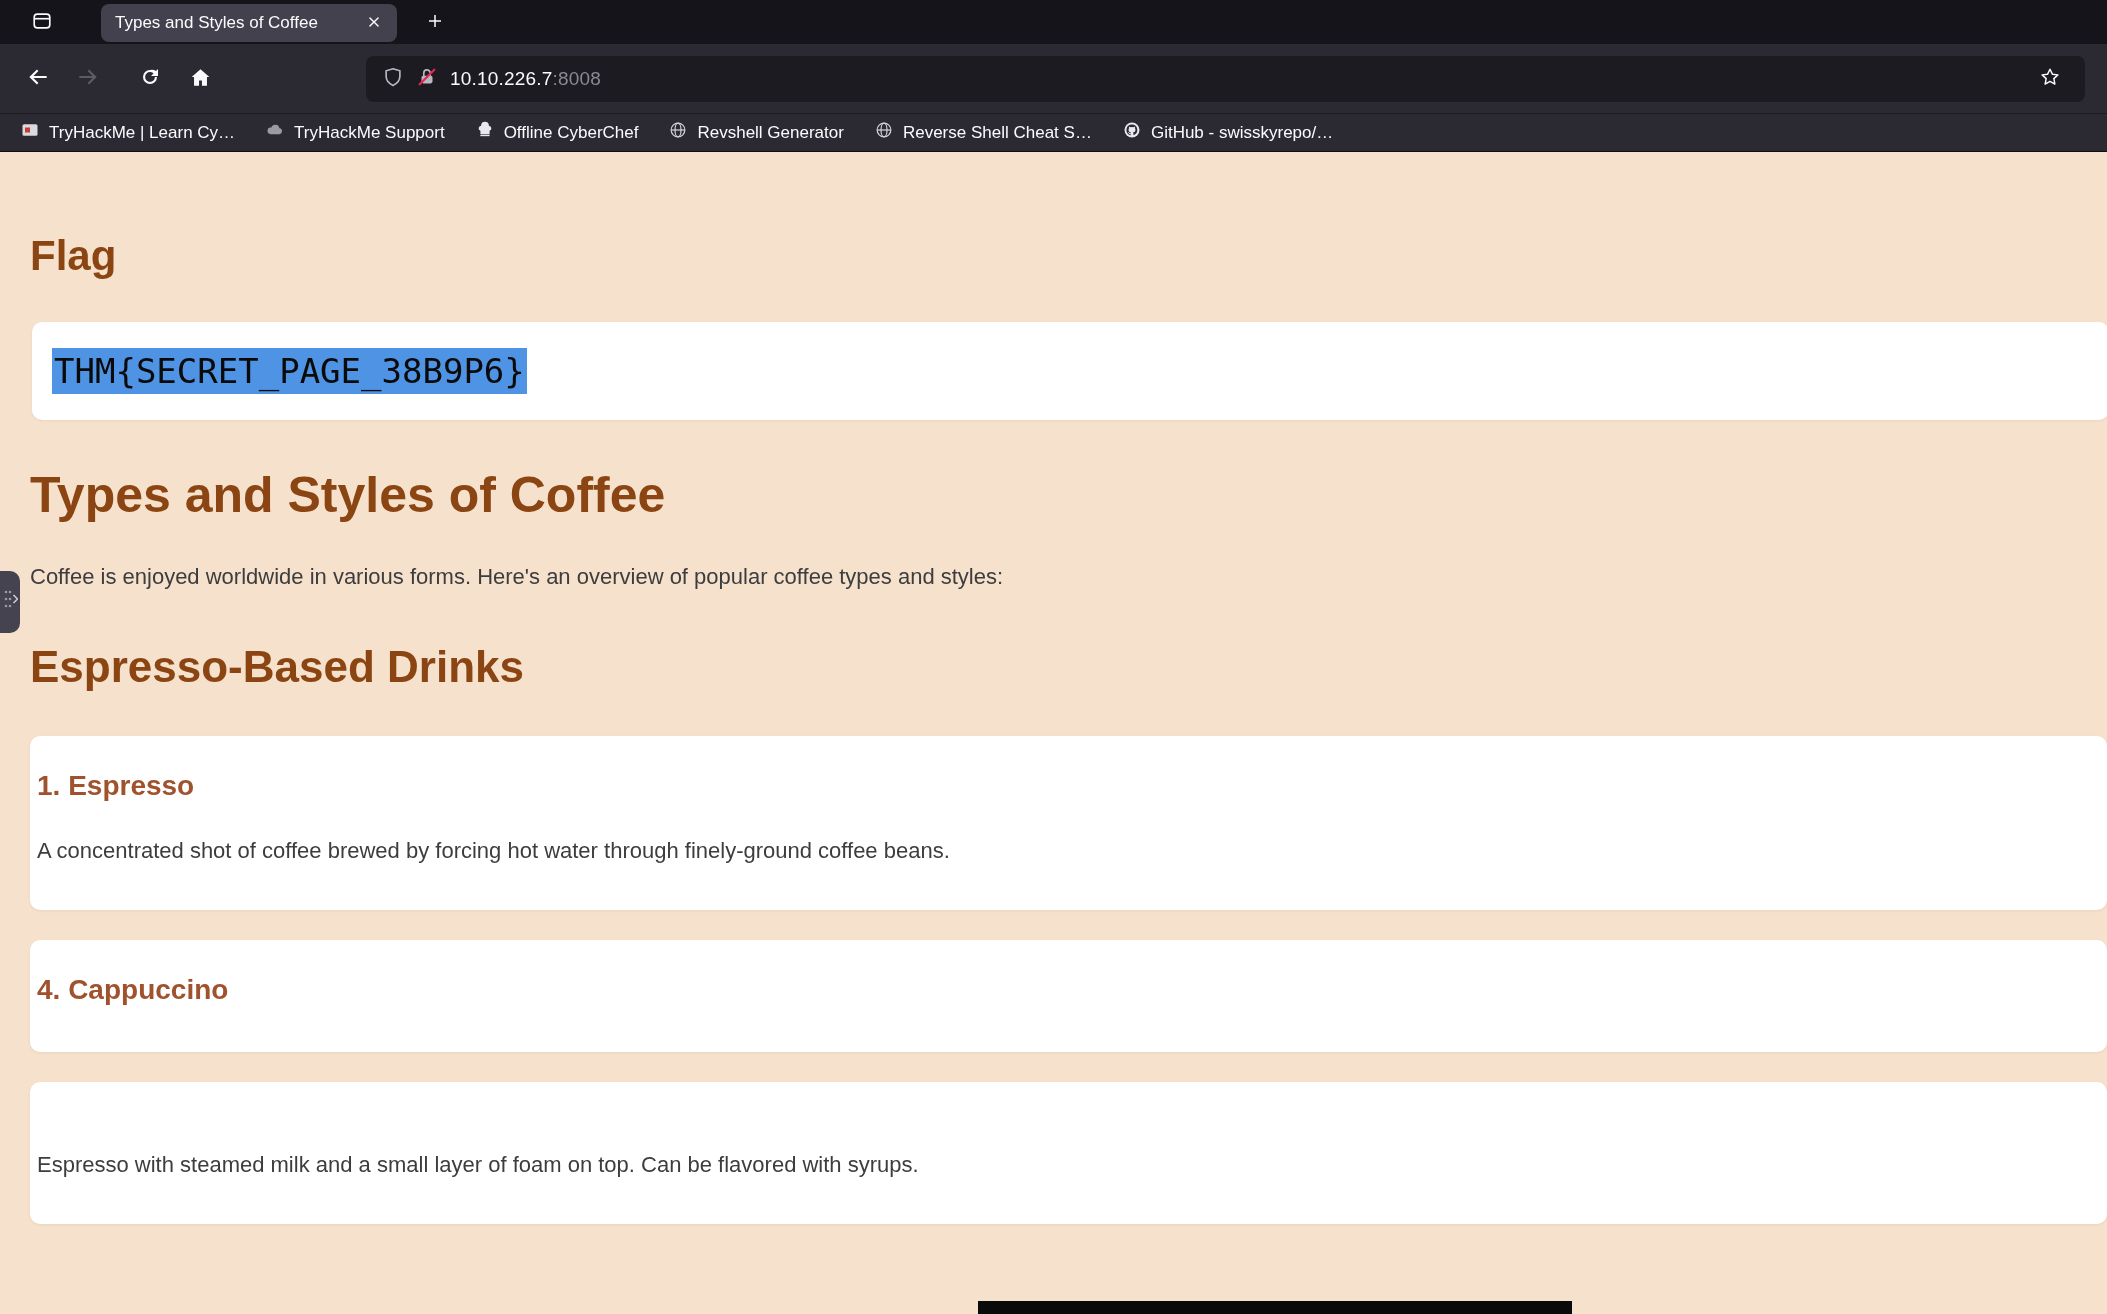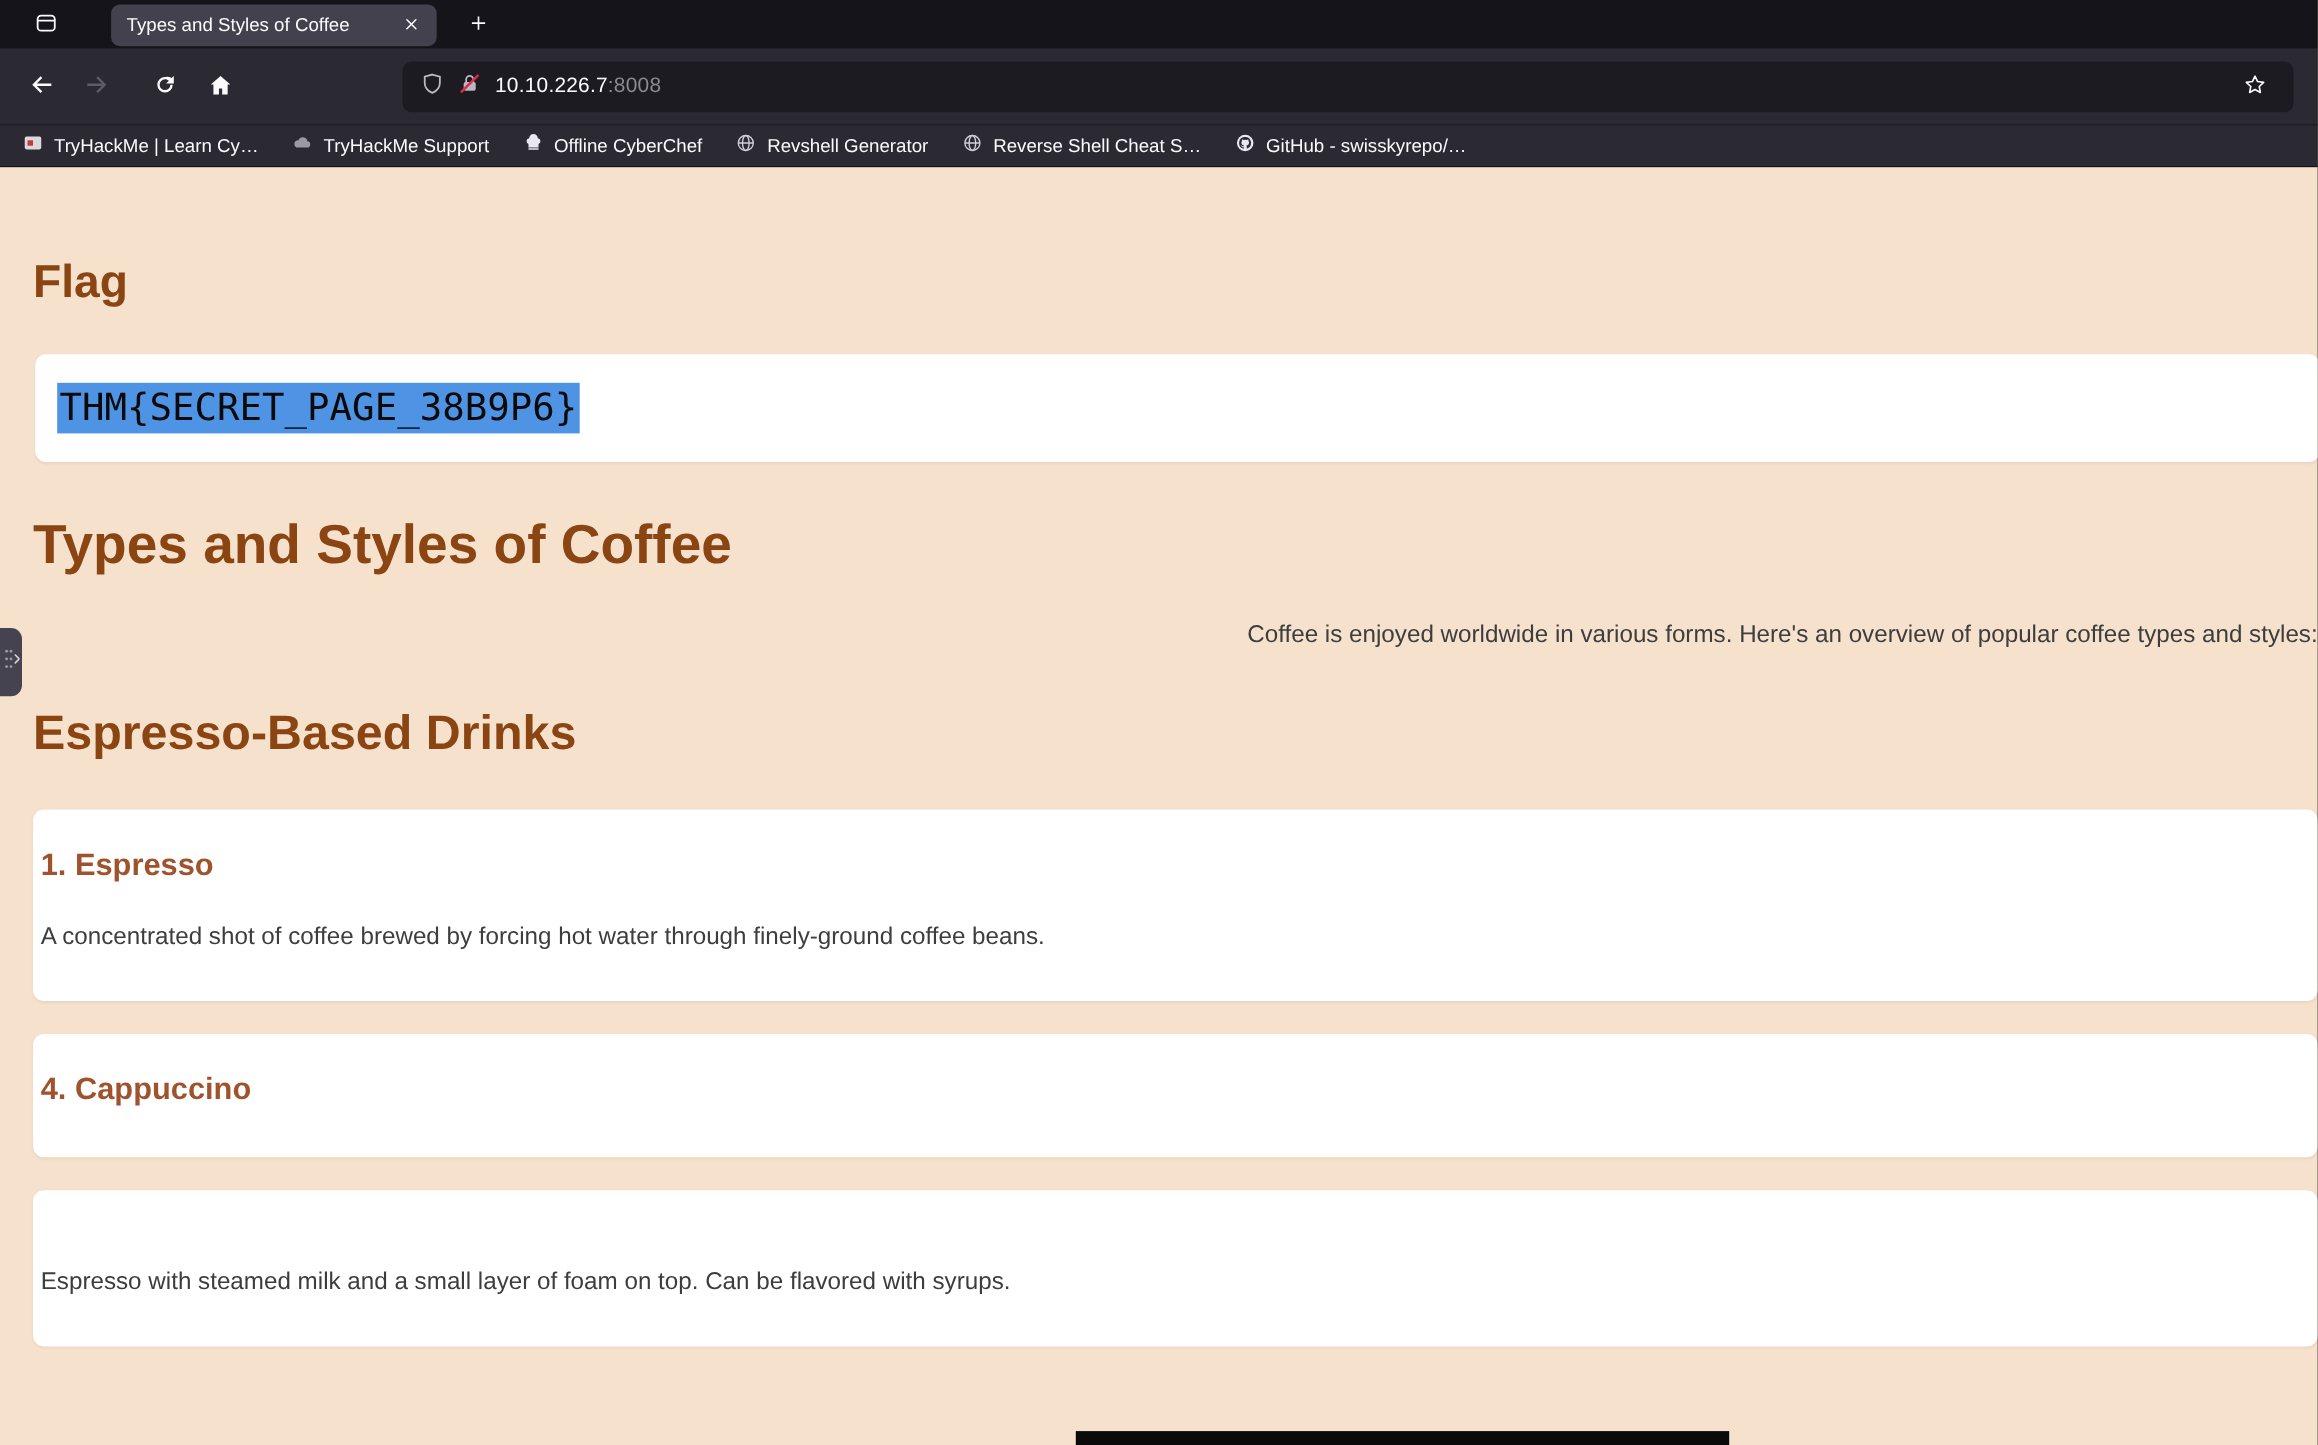--- a/index.html
+++ b/index.html
@@ -70,21 +70,21 @@
   .flag-card { margin-top: 42px; padding: 32px 20px; margin-left: 32px; }
   .flag-value {
     font-family: "DejaVu Sans Mono", monospace; font-size: 34px; line-height: 1;
     background: var(--selection_bg, #4f94e4); color: var(--selection_text, #0a0a0a);
     padding: 3px 2px;
   }
   .page-title {
     margin: 46px 0 0 30px; font-size: 50px; font-weight: bold;
     color: var(--heading, #8b4513);
   }
-  .intro { margin: 40px 0 0 30px; font-size: 22px; color: #3d3d3d; text-align: right; }
+  .intro { margin: 40px 0 0 30px; font-size: 22px; color: #3d3d3d; }
   .section-heading {
     margin: 52px 0 0 30px; font-size: 44px; font-weight: bold;
     color: var(--heading, #8b4513);
   }
   .drink { margin-top: 44px; margin-bottom: 30px; padding: 34px 7px 46px; }
   .drink + .drink { margin-top: 0; }
   .drink h3 { font-size: 28px; font-weight: bold; color: var(--card_title, #a0522d); }
   .drink p { margin-top: 36px; font-size: 22px; color: #3d3d3d; }
 
   .sidebar-handle {

